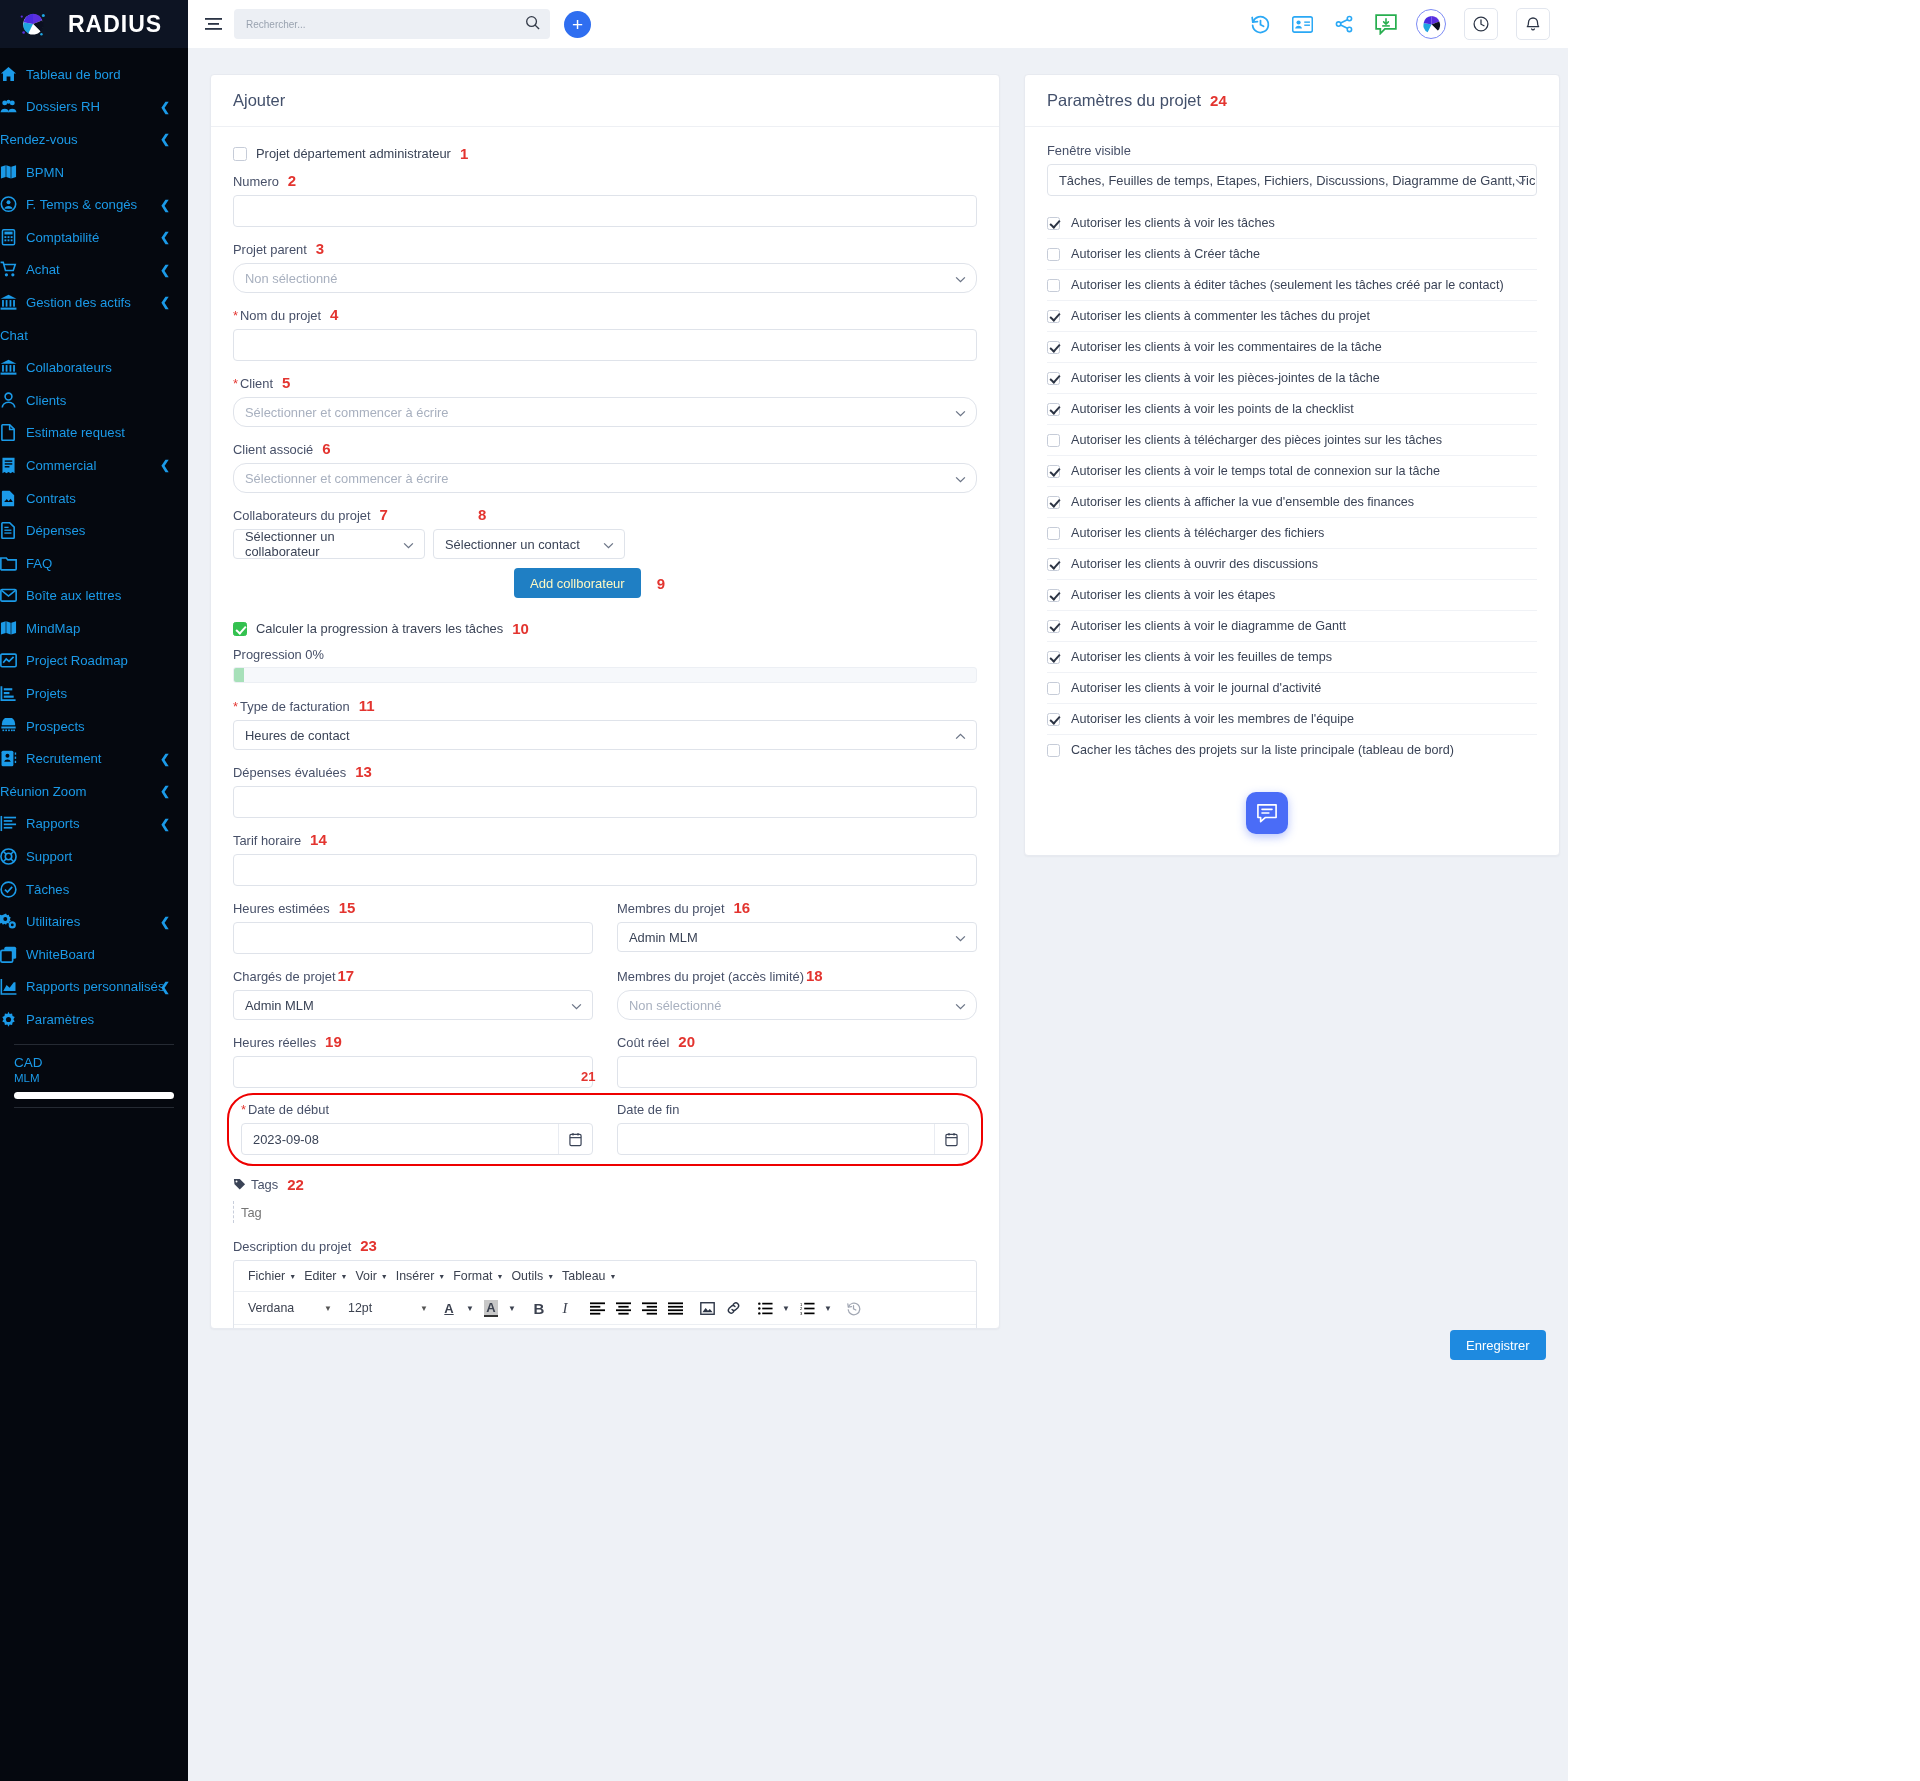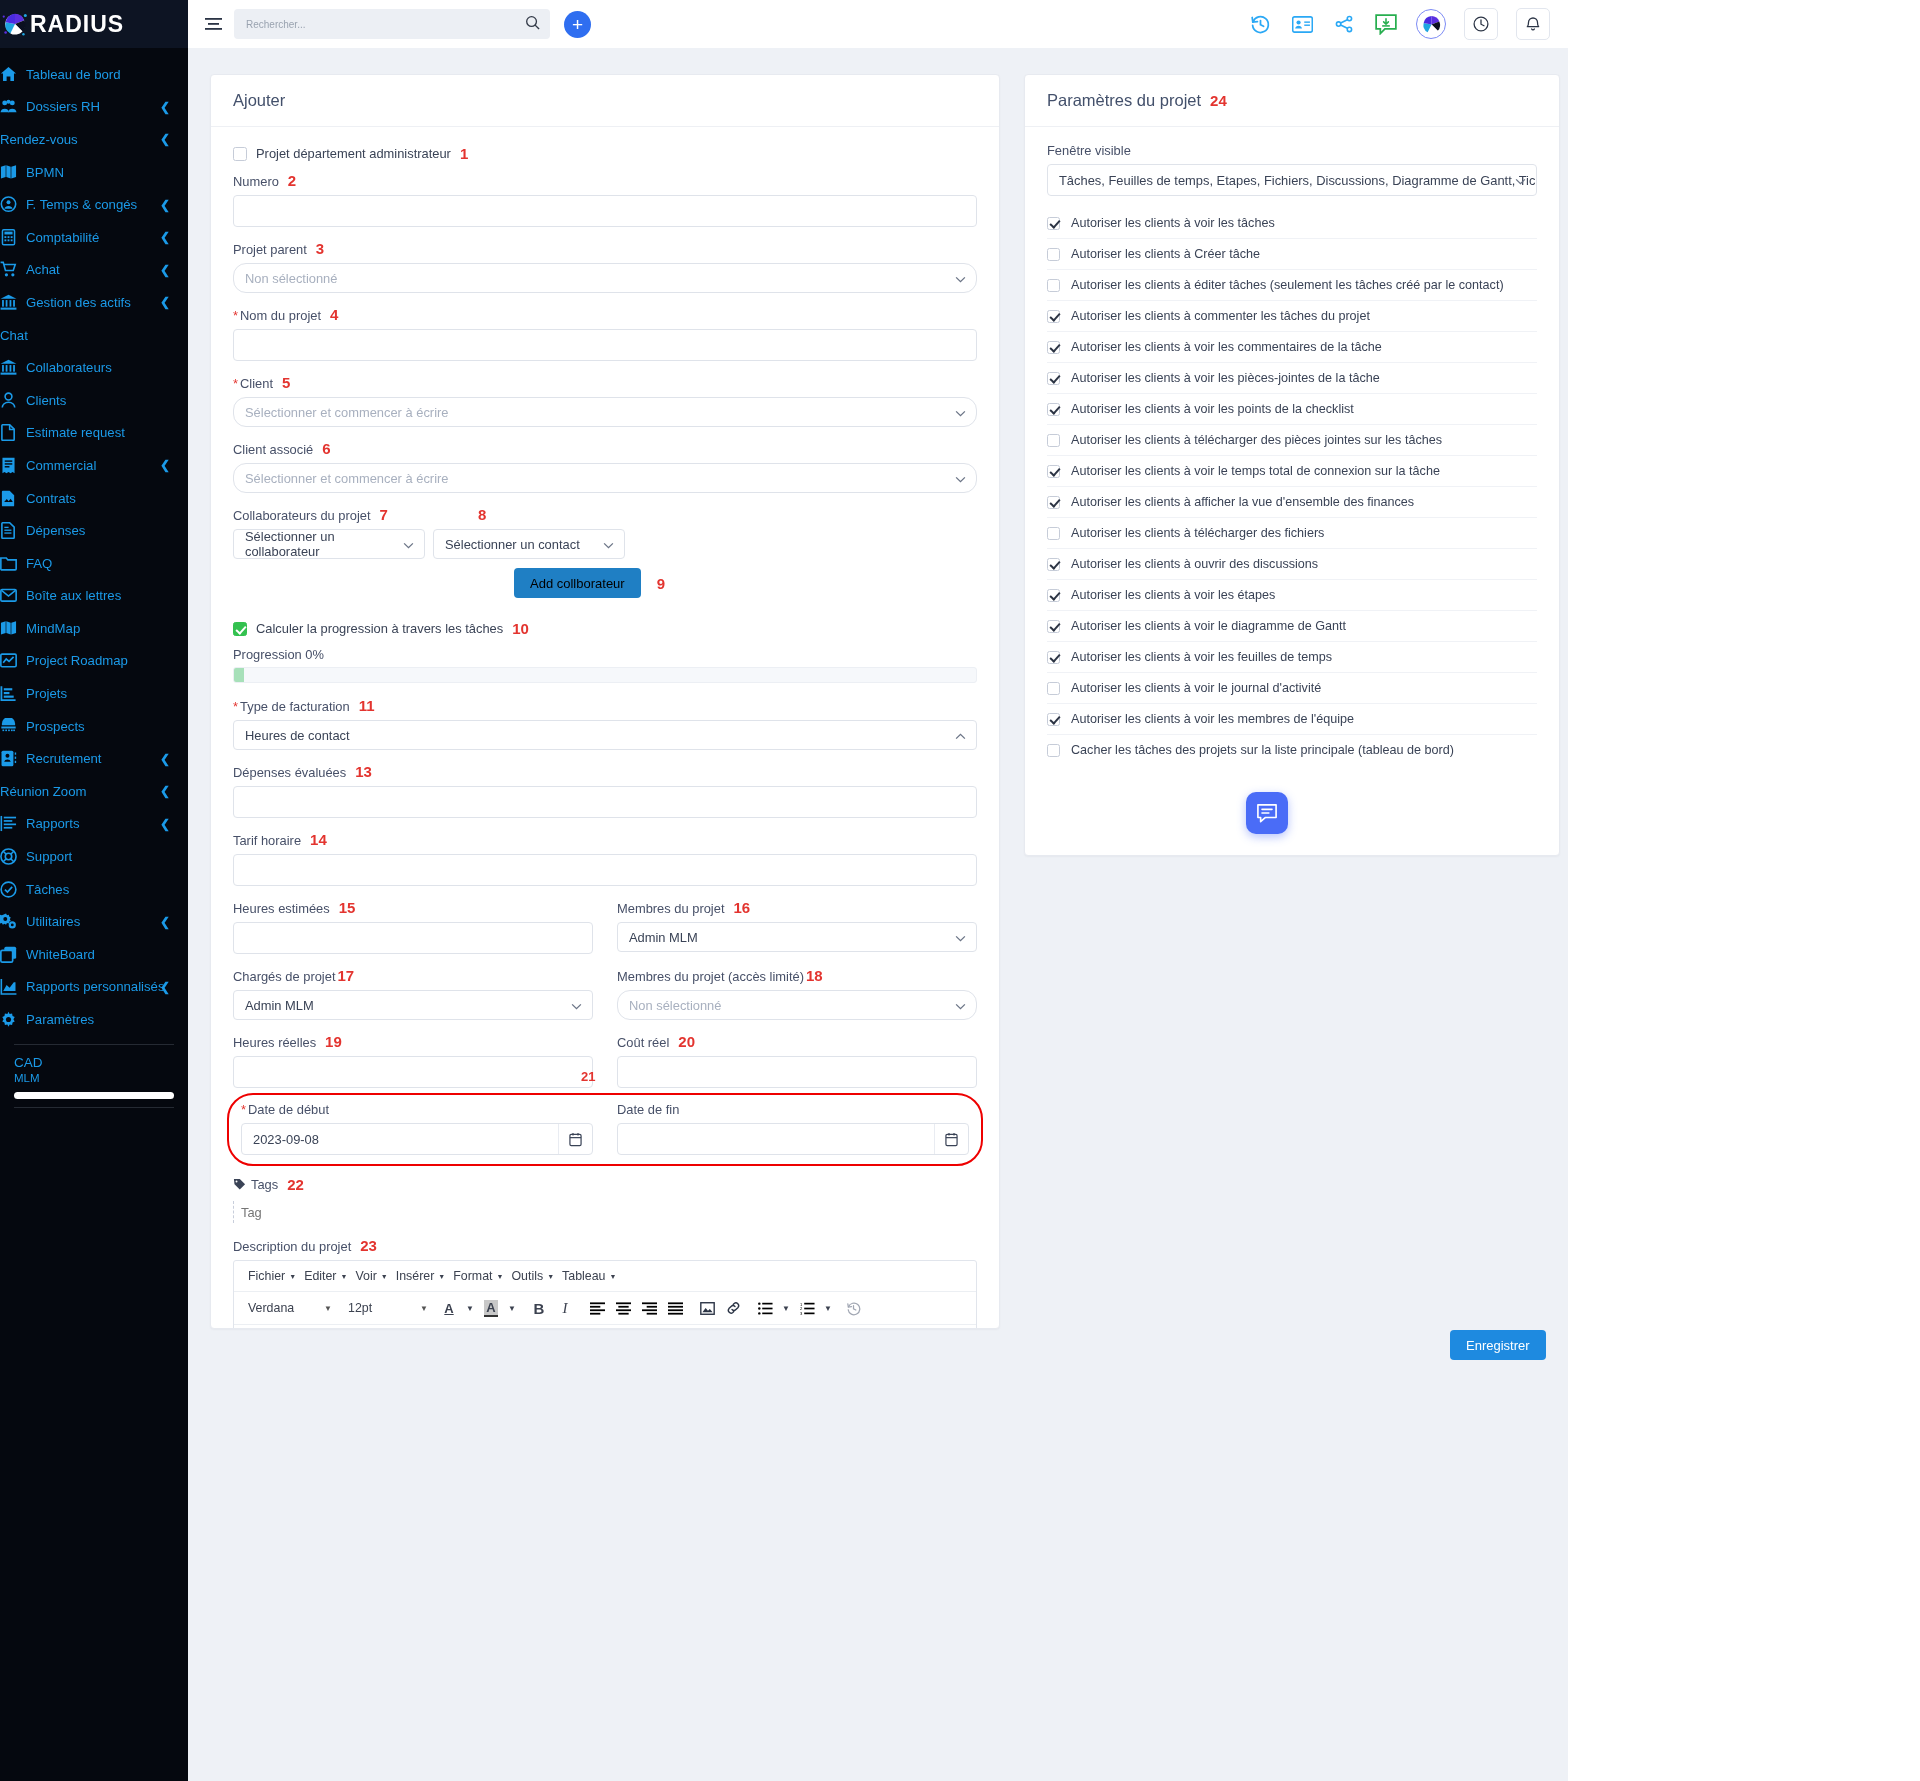--- a/index.html
+++ b/index.html
@@ -10,21 +10,22 @@
     overflow: hidden;
   }
   #root { position: relative; width: 1568px; height: 1781px; background:#eef1f6; }
 
   
   .sidebar {
     position: absolute; left:0; top:0; width:188px; height:1781px;
     background:#05080f; color:#1b9ae8; overflow:hidden;
   }
   .logo-wrap {
-    height:48px; background:#0d1423; display:flex; align-items:center; gap:0;
+    height:48px; background:#0d1423; display:flex; align-items:center; gap:20px;
+    padding-left:18px;
   }
   .logo-mark { width:30px; height:30px; flex:0 0 30px; }
   .logo-text {
     color:#fff; font-size:23px; font-weight:bold; letter-spacing:1px;
   }
   .nav { padding-top:10px; }
   .nav-item {
     display:flex; align-items:center; height:32.6px; padding:0 0;
     font-size:13.2px; color:#1b9ae8; cursor:pointer; position:relative;
   }
@@ -114,21 +115,21 @@
     background:#fff; flex:0 0 14px; margin-right:9px; cursor:pointer;
   }
   .cbox.on { background:#33c14f; border-color:#33c14f; position:relative; }
   .cbox.on:after {
     content:""; position:absolute; left:4px; top:1px; width:4px; height:8px;
     border:solid #fff; border-width:0 2px 2px 0; transform:rotate(42deg);
   }
   .cb-lab { font-size:12.9px; color:#3a4356; }
 
   .btn-blue {
-    background:#1f7fc4; color:#000000; border:0; border-radius:4px; height:30px;
+    background:#1f7fc4; color:#fef9c3; border:0; border-radius:4px; height:30px;
     padding:0 16px; font-size:13px; cursor:pointer; font-family:"Liberation Sans", sans-serif;
   }
   .collab-row { display:flex; gap:8px; align-items:flex-start; }
   .collab-row .sel-wrap { width:192px; flex:0 0 192px; }
   .addcol-row { display:flex; align-items:center; margin-top:9px; justify-content:flex-start; padding-left:281px; }
 
   .prog-label { font-size:12.9px; color:#475068; margin-bottom:5px; }
   .prog-track { height:16px; background:#f6f8fb; border:1px solid #eceff4; border-radius:3px; overflow:hidden; }
   .prog-fill { height:100%; width:1.4%; background:#a7e0b9; }
 

